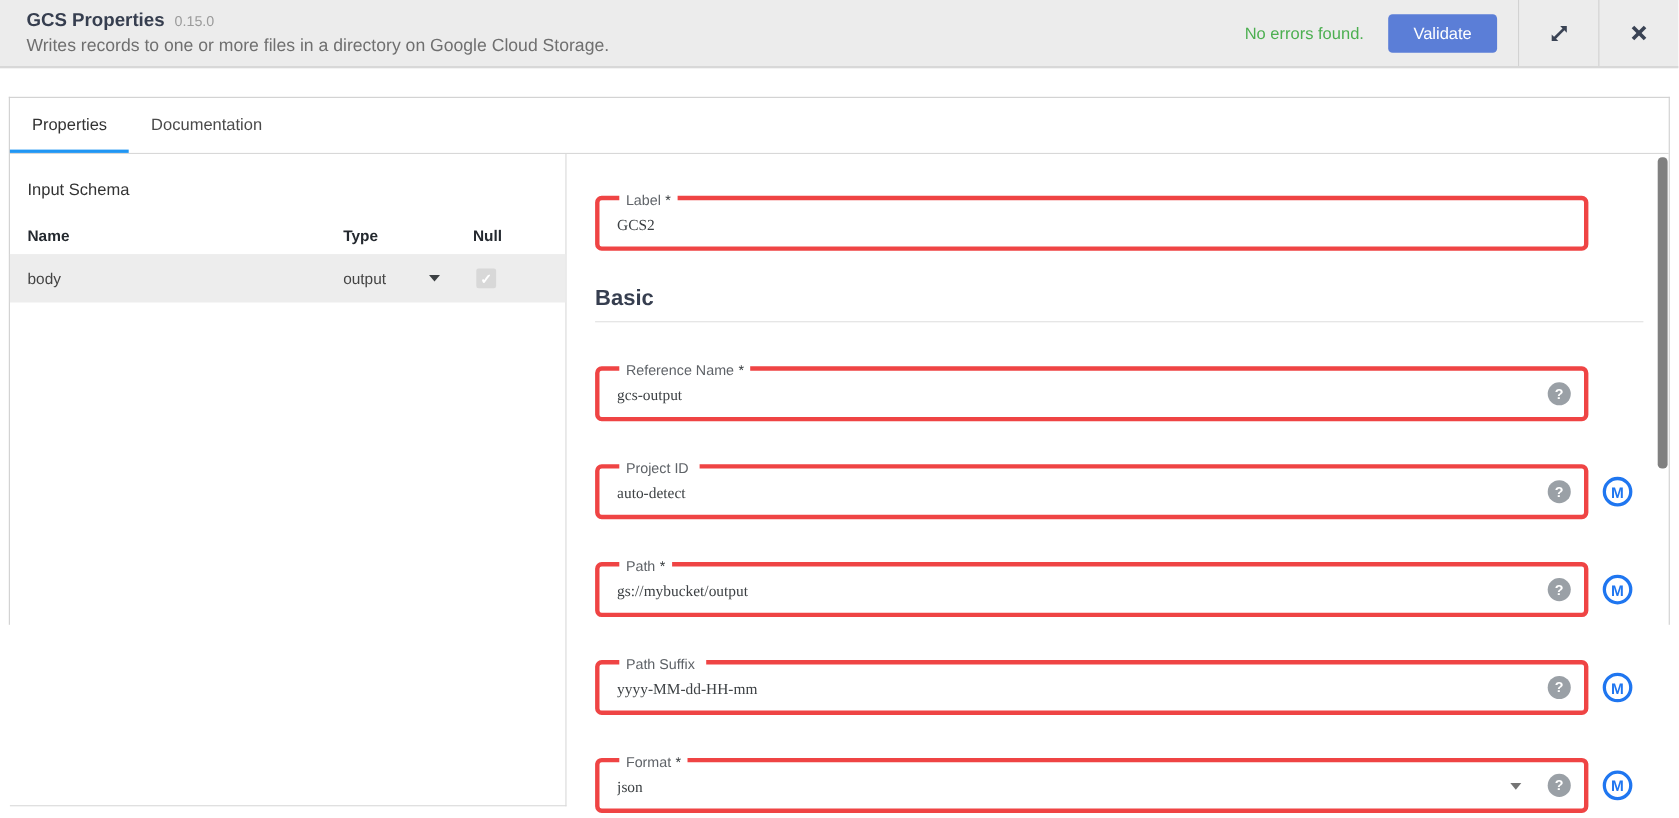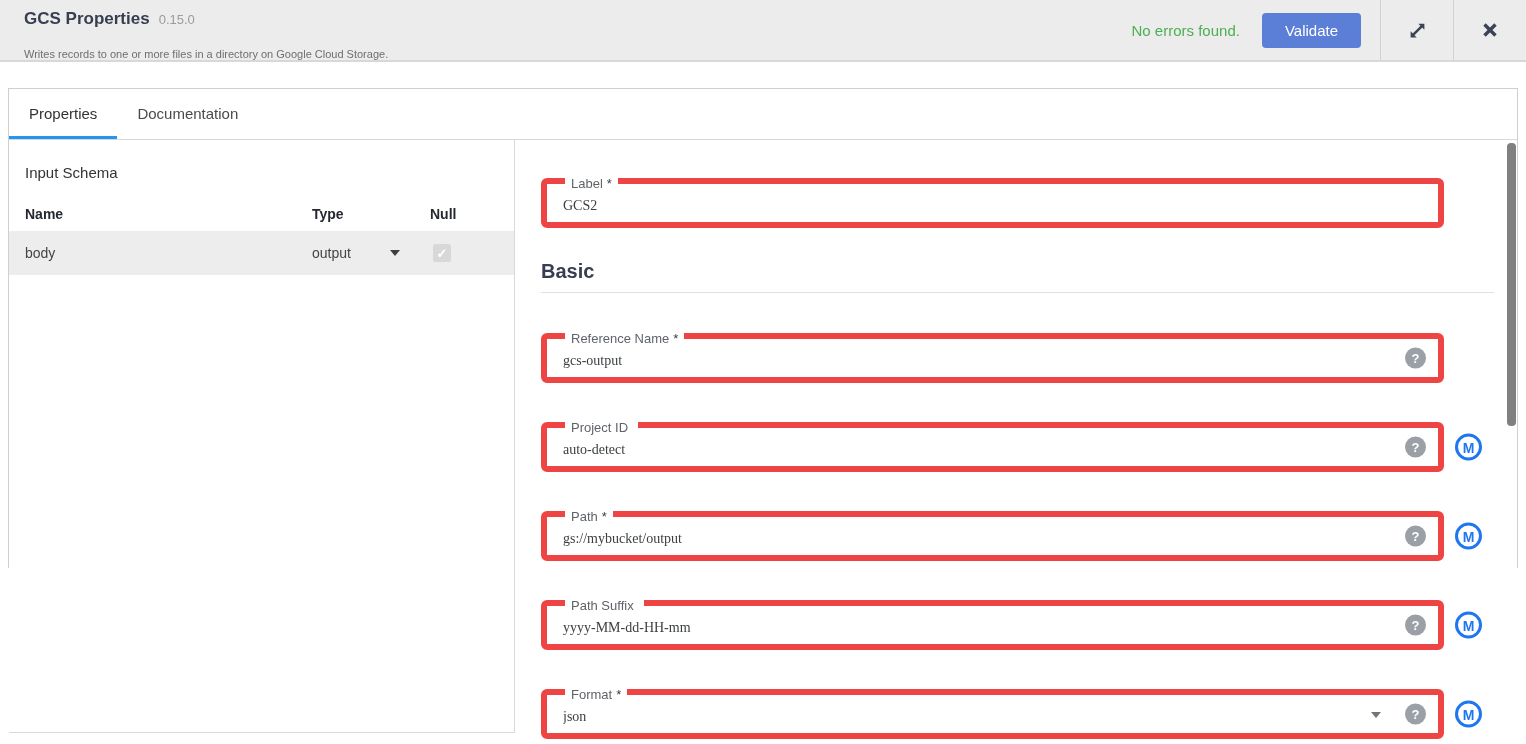--- a/index.html
+++ b/index.html
@@ -16,21 +16,21 @@
     position: absolute; top: 0; left: 0;
     width: 1526px; height: 62px;
     background: #ececec;
     border-bottom: 2px solid #d8d8d8;
     display: flex; justify-content: space-between;
   }
   .header-left { padding: 9px 0 0 24px; }
   .title-row { display: flex; align-items: baseline; }
   .dialog-title { font-size: 17px; font-weight: bold; color: #363e4f; }
   .dialog-version { font-size: 13px; color: #9b9b9b; margin-left: 9px; }
-  .dialog-subtitle { font-size: 11px; color: #6f6f6f; margin-top: 19px; }
+  .dialog-subtitle { font-size: 16px; color: #6f6f6f; margin-top: 4px; }
 
   .header-right { display: flex; align-items: stretch; height: 60px; }
   .status-msg {
     color: #4caf50; font-size: 15px;
     align-self: center; margin-right: 22px;
   }
   .validate-btn {
     align-self: center;
     margin-right: 19px;
     background: #5b7ed7; color: #ffffff;
@@ -122,21 +122,21 @@
   .right-panel {
     flex: 1;
     padding: 38px 0 0 26px;
     overflow: hidden;
     position: relative;
   }
   .form-field {
     position: relative;
     width: 903px;
     height: 50px;
-    border: 6px solid #ef4444;
+    border: 4px solid #ef4444;
     border-radius: 6px;
     background: #ffffff;
   }
   .field-label {
     position: absolute; top: -8px; left: 18px;
     background: #ffffff;
     padding: 0 6px;
     font-size: 13px; color: #5f6368;
     line-height: 16px;
     white-space: nowrap;

